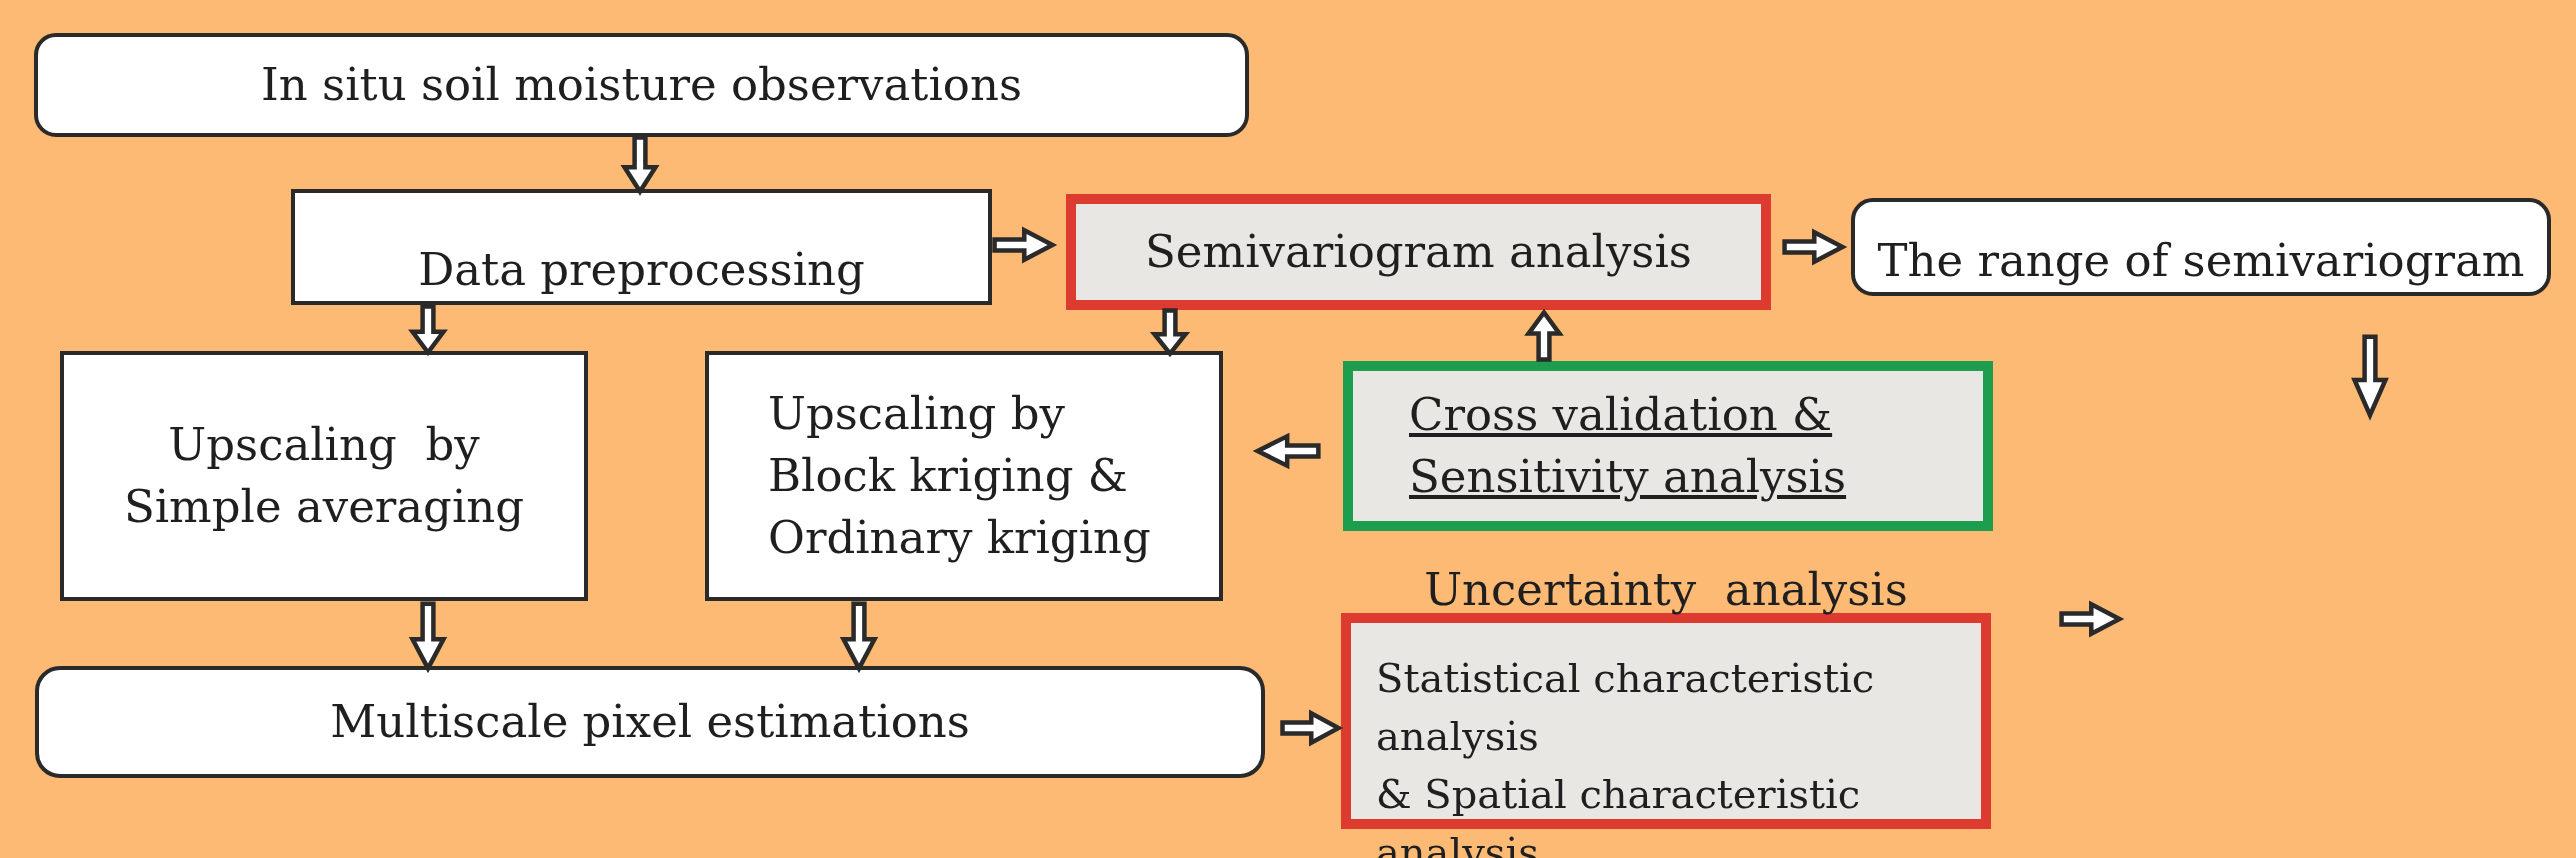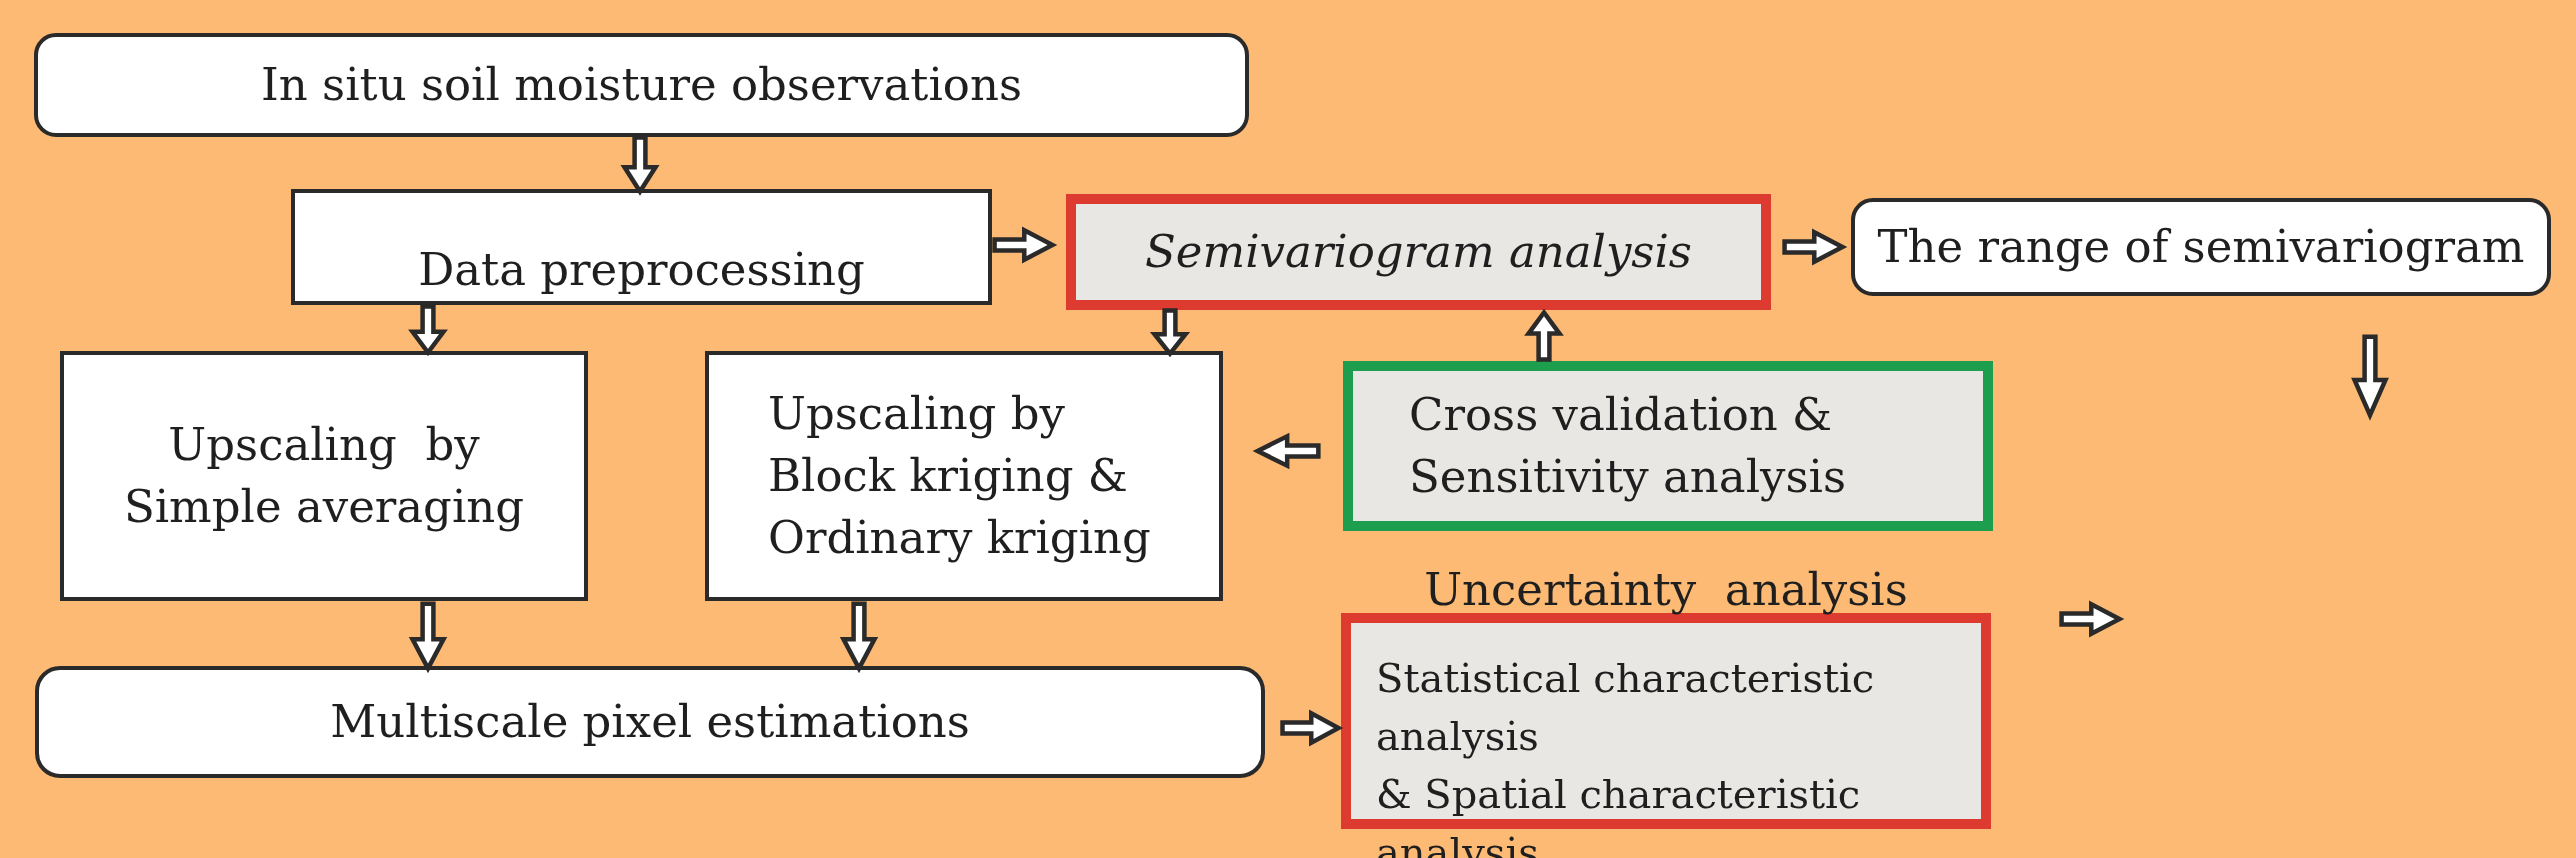--- a/index.html
+++ b/index.html
@@ -60,40 +60,40 @@
 <div class="canvas">
 
   <div class="node black rounded" style="left:34px;top:33px;width:1215px;height:104px;">
     <span class="node-text">In situ soil moisture observations</span>
   </div>
 
   <div class="node black" style="left:291px;top:189px;width:701px;height:116px;align-items:flex-end;">
     <span class="node-text">Data preprocessing</span>
   </div>
 
-  <div class="node red" style="left:1066px;top:194px;width:705px;height:116px;font-style:italic;">
+  <div class="node red" style="left:1066px;top:194px;width:705px;height:116px;">
     <span class="node-text">Semivariogram analysis</span>
   </div>
 
-  <div class="node black rounded" style="left:1851px;top:198px;width:700px;height:98px;">
+  <div class="node black rounded" style="left:1851px;top:198px;width:700px;height:98px;align-items:flex-end;">
     <span class="node-text">The range of semivariogram</span>
   </div>
 
   <div class="node black" style="left:60px;top:351px;width:528px;height:250px;">
     <span class="node-text">Upscaling  by
 Simple averaging</span>
   </div>
 
   <div class="node black" style="left:705px;top:351px;width:518px;height:250px;justify-content:flex-start;padding-left:59px;">
     <span class="node-text left-text">Upscaling by
 Block kriging &amp;
 Ordinary kriging</span>
   </div>
 
-  <div class="node green" style="left:1343px;top:361px;width:650px;height:170px;justify-content:flex-start;padding-left:56px;">
+  <div class="node green" style="left:1343px;top:361px;width:650px;height:170px;justify-content:flex-start;padding-left:56px;text-decoration:underline;">
     <span class="node-text left-text">Cross validation &amp;
 Sensitivity analysis</span>
   </div>
 
 
   <div class="node black rounded" style="left:35px;top:666px;width:1230px;height:112px;border-radius:25px;">
     <span class="node-text">Multiscale pixel estimations</span>
   </div>
 
   <div class="node red stack" style="left:1341px;top:613px;width:650px;height:216px;gap:30px;">

